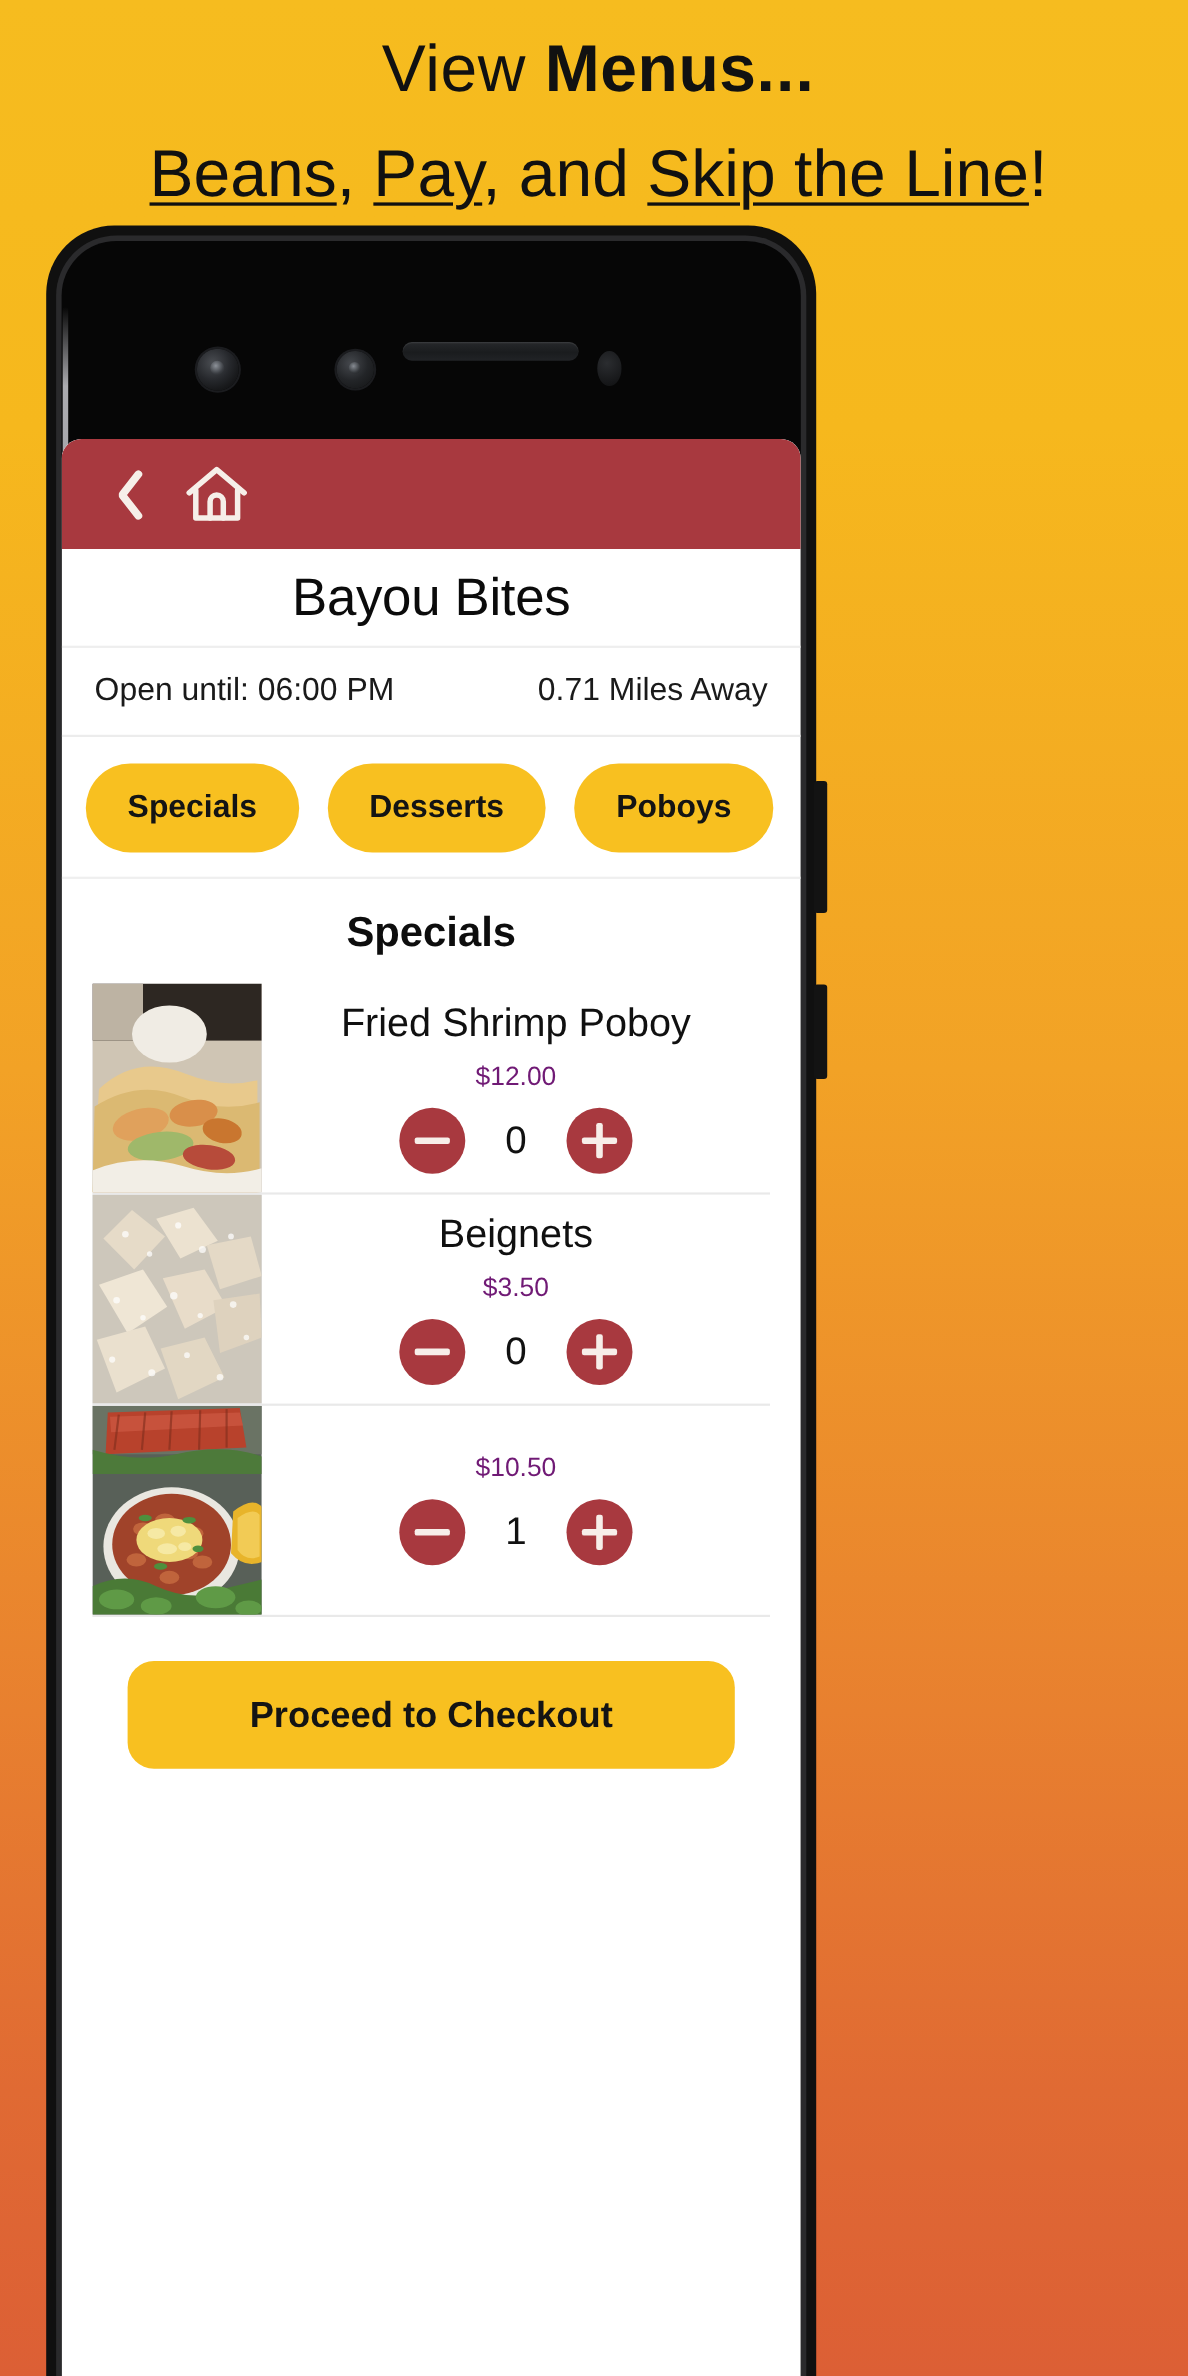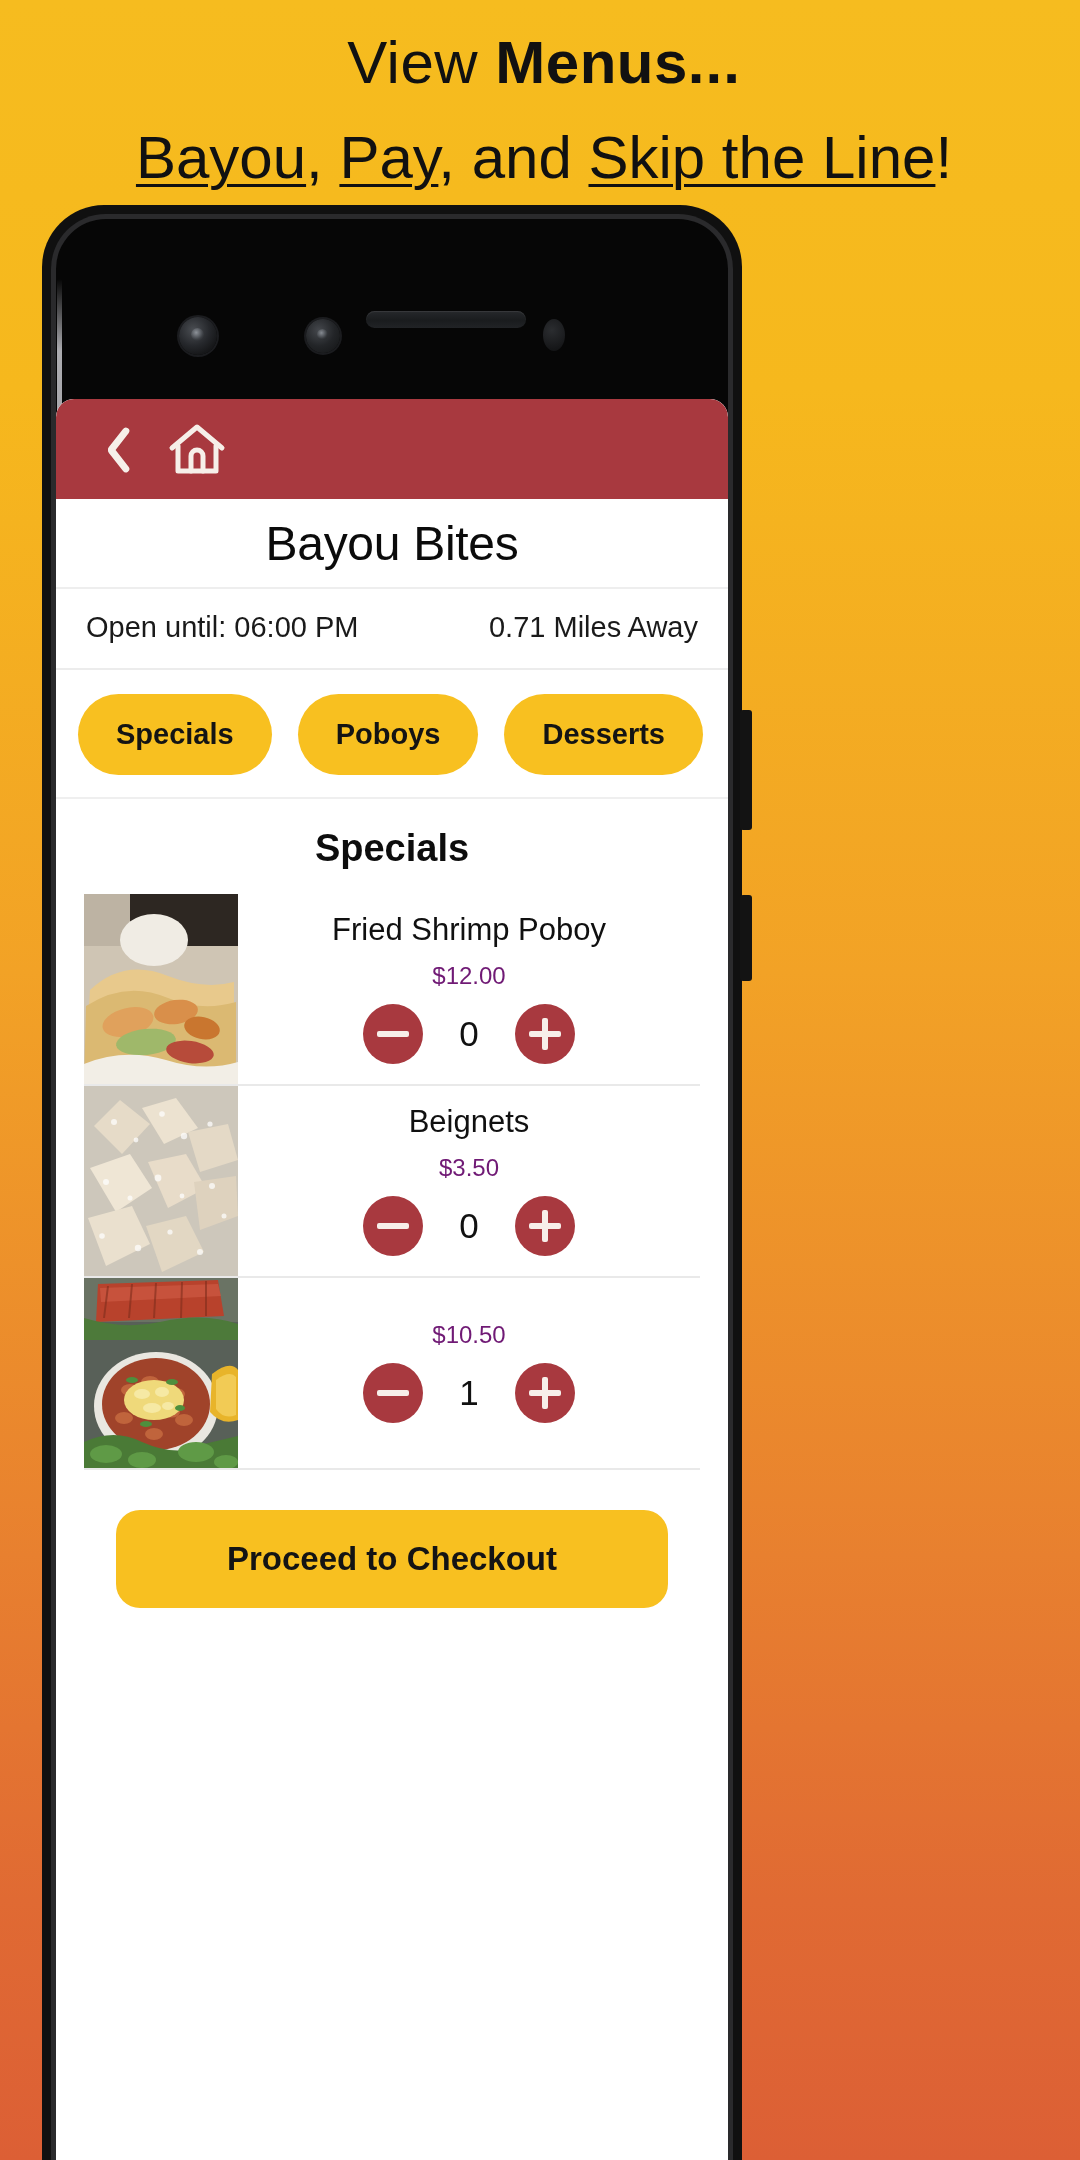--- a/index.html
+++ b/index.html
@@ -114,21 +114,21 @@
     padding:28px 0 24px;
   }
 
   .menu-item {
     display:flex; align-items:stretch; gap:0; padding:0 28px 0 28px;
   }
   .item-sep { height:2px; background:#e9e9e9; margin:0 28px; }
   .thumb { flex:0 0 auto; width:154px; height:190px; overflow:hidden; background:#ddd; }
   .thumb svg { display:block; width:154px; height:190px; }
   .item-body { flex:1; display:flex; flex-direction:column; align-items:center; justify-content:center; padding:8px 0 10px; }
-  .item-name { font-size:31px; color:#101010; margin-bottom:14px; text-align:center; }
+  .item-name { font-size:36px; color:#101010; margin-bottom:14px; text-align:center; }
   .item-price { font-size:24px; color:#701a75; font-weight:400; margin-bottom:14px; }
   .stepper { display:flex; align-items:center; gap:26px; }
   .step-btn {
     width:60px; height:60px; border-radius:50%; background:#a8393f;
     position:relative; cursor:pointer; flex:0 0 auto;
   }
   .step-btn .bar-h, .step-btn .bar-v {
     position:absolute; background:#f7eee9; border-radius:2px;
   }
   .step-btn .bar-h { left:14px; top:27px; width:32px; height:6px; }
@@ -139,21 +139,21 @@
   .checkout-btn {
     background:#f8c020; color:#141414; font-size:33px; font-weight:700;
     text-align:center; padding:30px 0; border-radius:24px; cursor:pointer;
   }
 </style>
 </head>
 <body>
 
 <div class="promo">
   <div class="promo-line1"><span>View </span><span class="b">Menus</span><span class="dots">...</span></div>
-  <div class="promo-line2"><span class="u">Bayou</span><span>, </span><span class="u">Pay</span><span>, and </span><span class="u">Skip the Line</span><span>!</span></div>
+  <div class="promo-line2"><span class="u">Beans</span><span>, </span><span class="u">Pay</span><span>, and </span><span class="u">Skip the Line</span><span>!</span></div>
 </div>
 
 <div class="phone">
   <div class="phone-inner-edge"></div>
   <div class="btn-power"></div>
   <div class="btn-vol"></div>
 
   <div class="phone-screen-frame">
     <div class="bezel-left-shine"></div>
     <div class="cam1"></div>
@@ -176,22 +176,22 @@
 
       <div class="restaurant-name">Bayou Bites</div>
 
       <div class="info-row">
         <span>Open until: 06:00 PM</span>
         <span>0.71 Miles Away</span>
       </div>
 
       <div class="chips">
         <div class="chip">Specials</div>
+        <div class="chip">Desserts</div>
         <div class="chip">Poboys</div>
-        <div class="chip">Desserts</div>
 
       </div>
 
       <div class="section-title">Specials</div>
 
       <div class="menu-item">
         <div class="thumb">
           <svg viewBox="0 0 154 190" preserveAspectRatio="xMidYMid slice">
             <rect width="154" height="190" fill="#cfc5b4"></rect>
             <rect x="0" y="0" width="154" height="52" fill="#2d2722"></rect>

